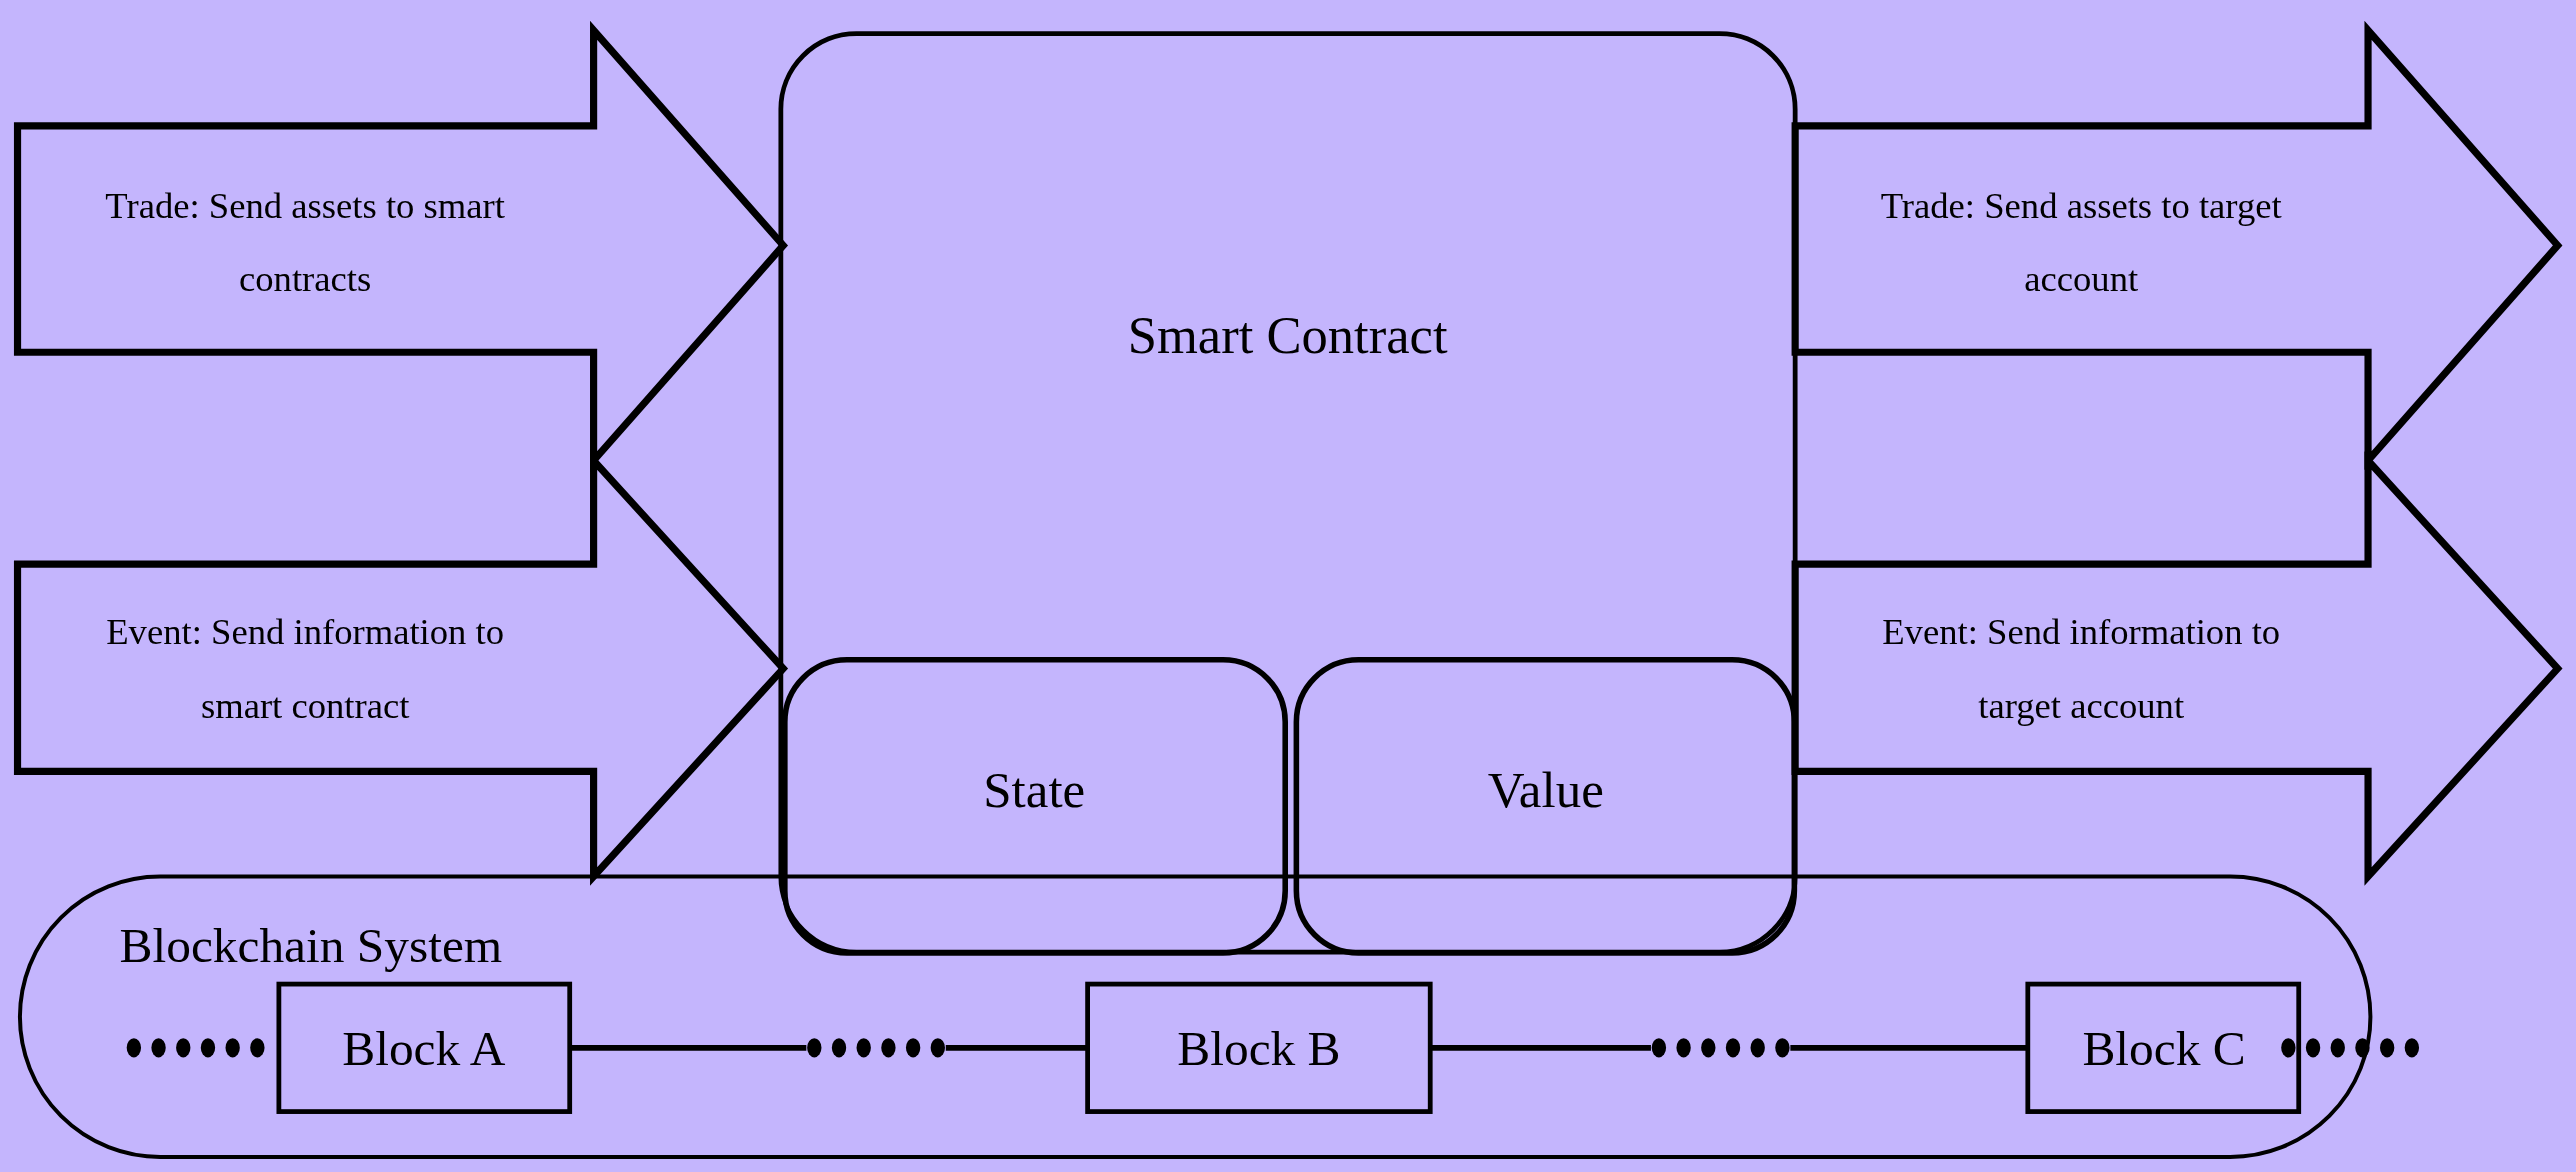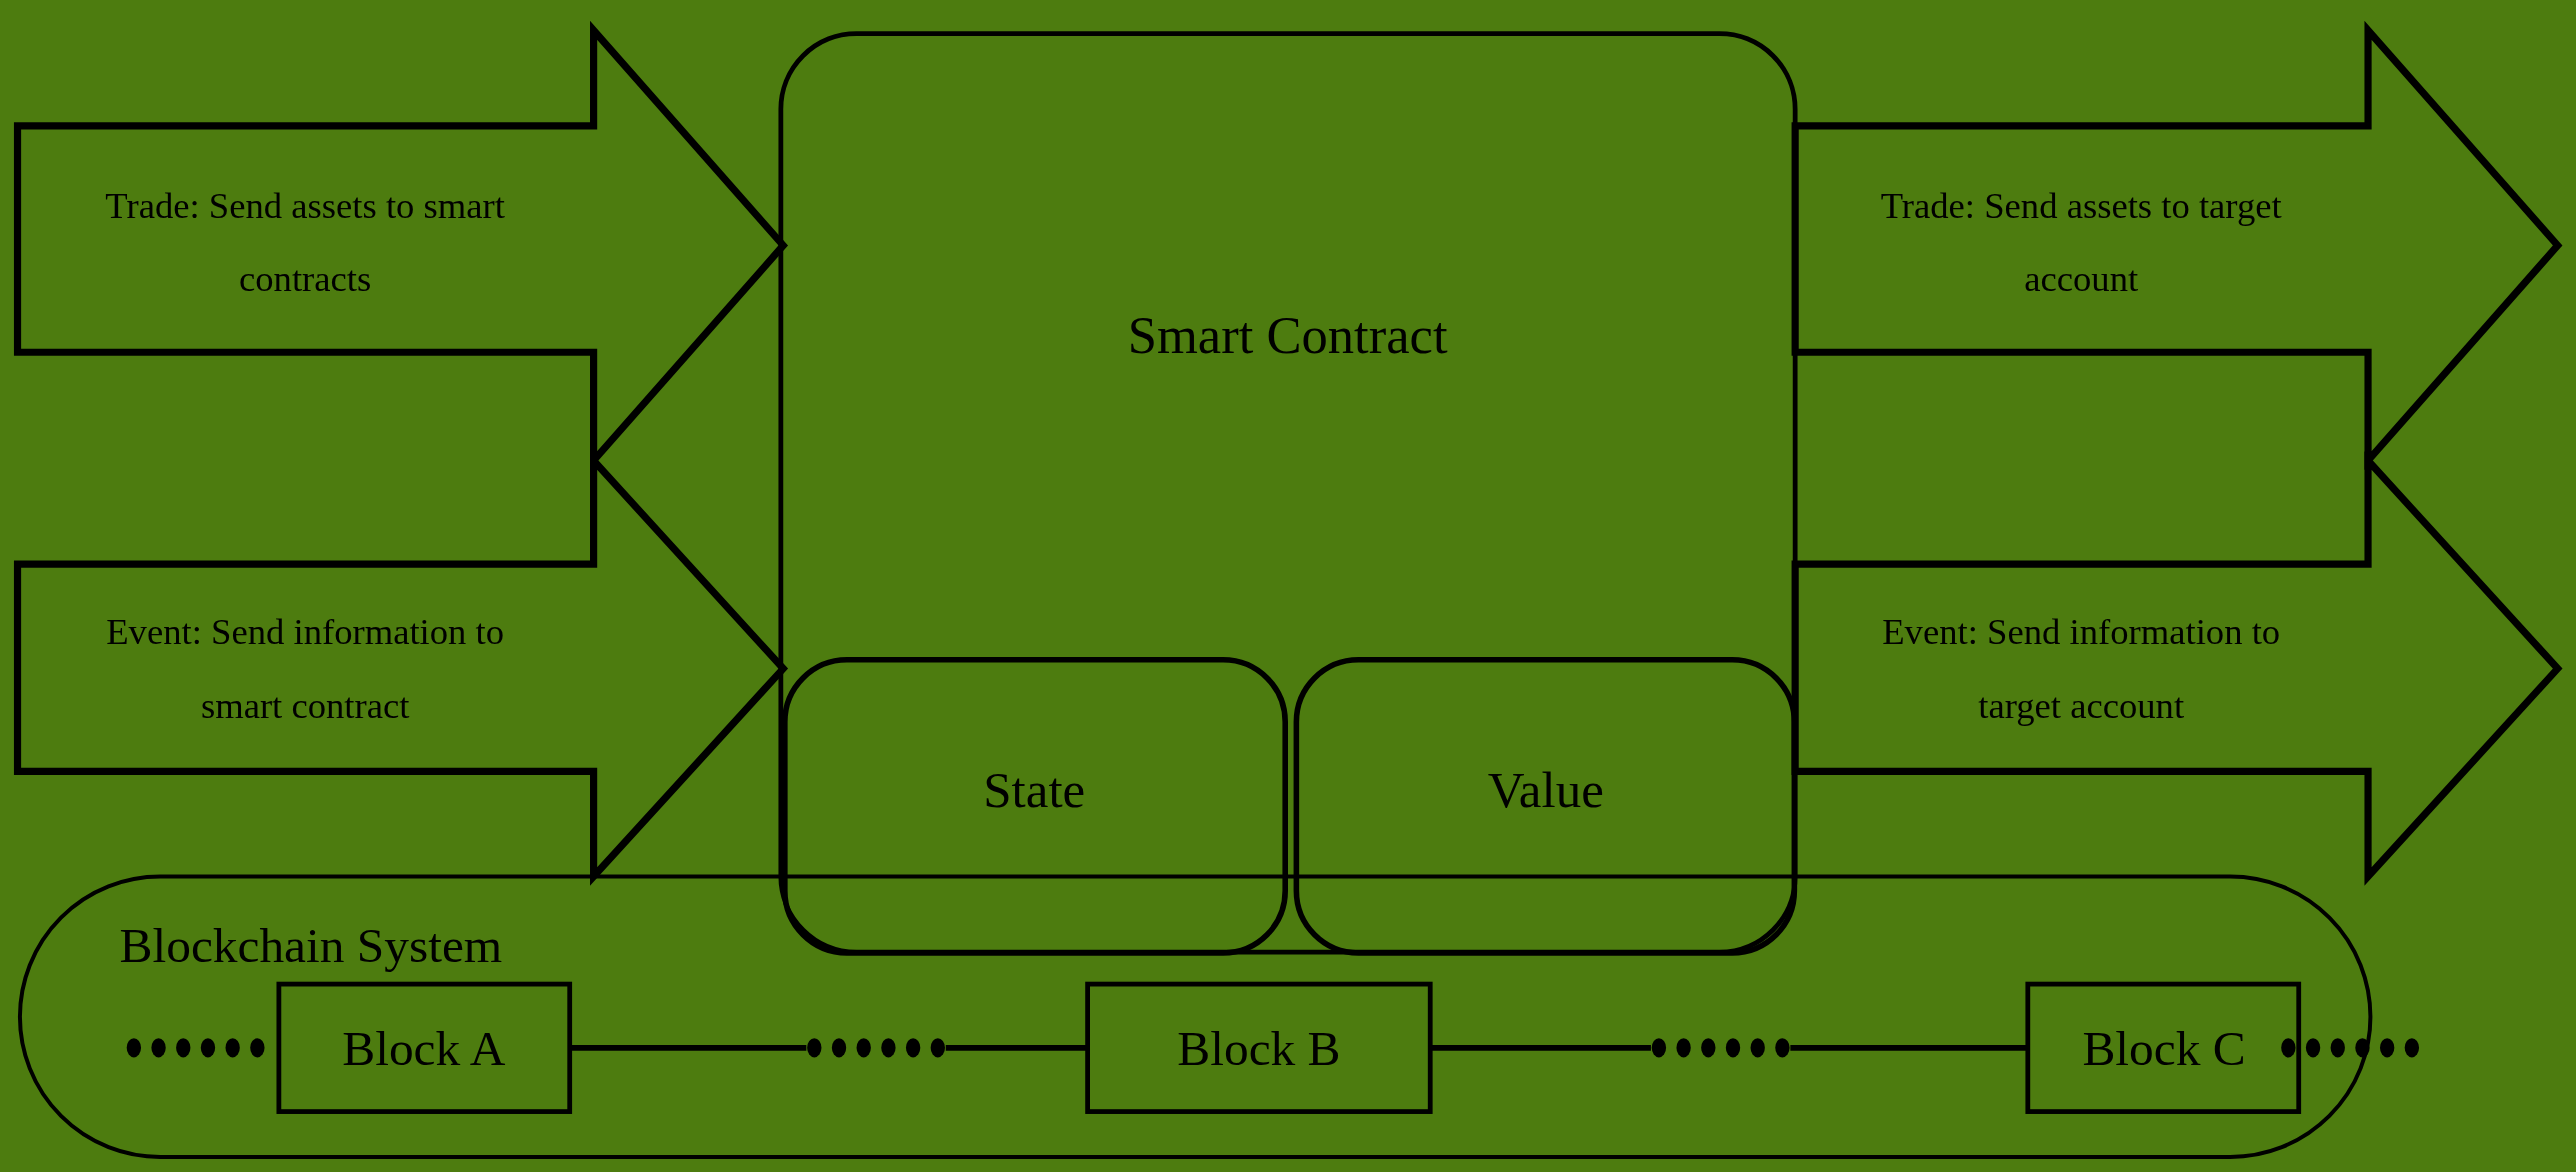--- a/index.html
+++ b/index.html
@@ -4,21 +4,21 @@
 <style>
   html, body {
     margin: 0;
     padding: 0;
     background: #ffffff;
   }
   .diagram-wrap {
     width: 2576px;
     height: 1173px;
     position: relative;
-    background: #4d7c0f;
+    background: #c4b5fd;
     overflow: hidden;
   }
   svg {
     display: block;
     font-family: "Liberation Serif", "DejaVu Serif", serif;
   }
   .shape {
     fill: none;
     stroke: #000000;
   }

